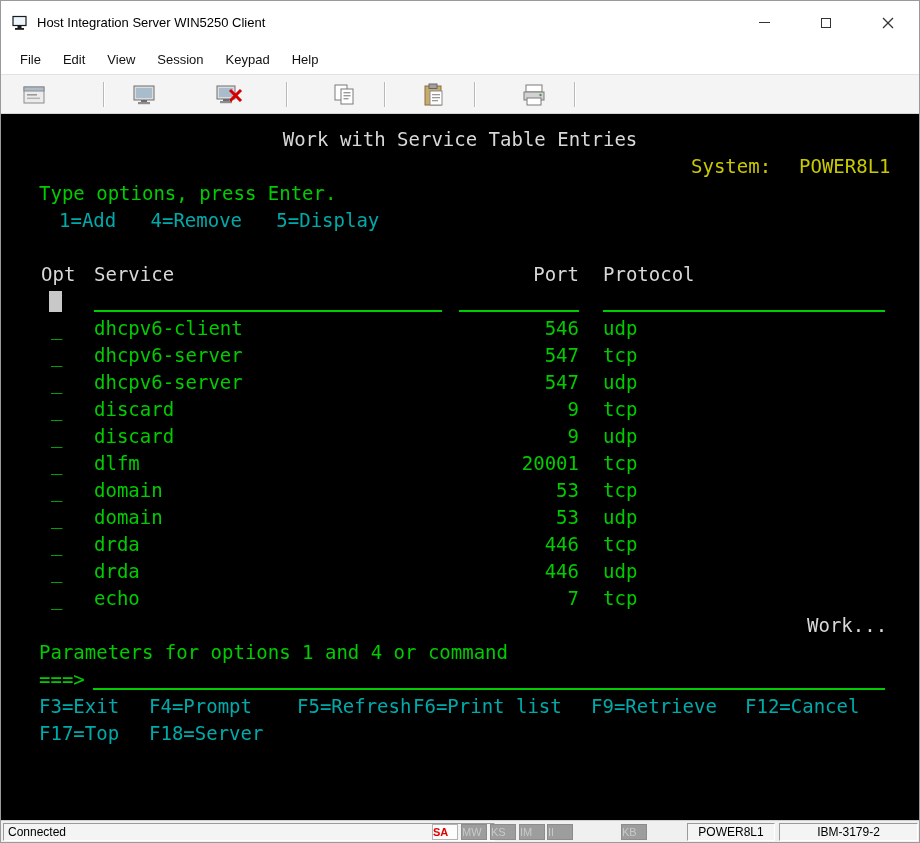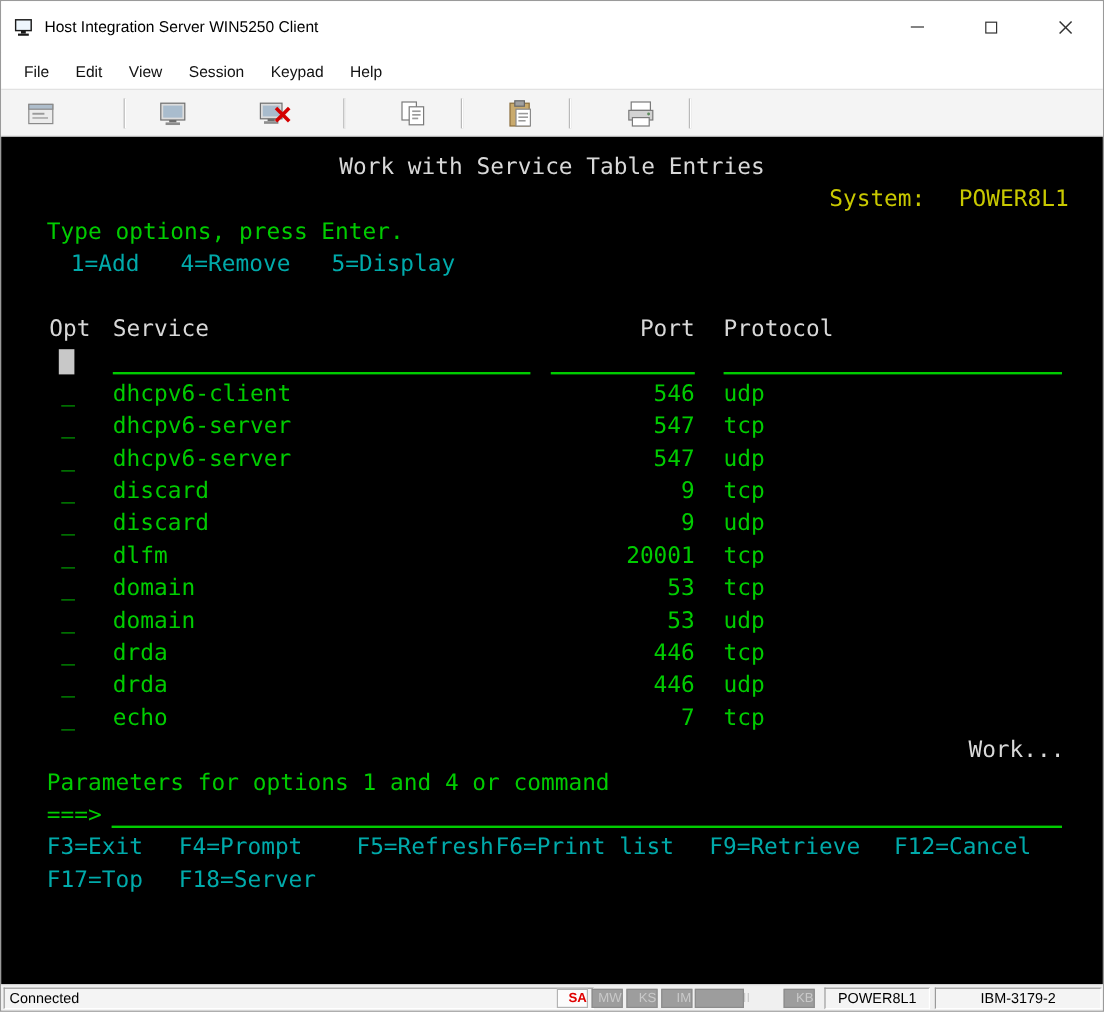--- a/index.html
+++ b/index.html
@@ -38,21 +38,21 @@
   .port-cell { left:458px; width:120px; text-align:right; }
   .uline { position:absolute; bottom:3px; height:0; border-top:2px solid var(--term-green); }
   .cursor-block { position:absolute; left:48px; top:3px; width:13px; height:21px; background:var(--cursor); }
 
   
   .statusbar { height:22px; background:#f0f0f0; border-top:1px solid #cfcfcf; position:relative; flex:0 0 auto;
                font-size:12px; color:#000; }
   .sunken { position:absolute; top:2px; height:18px; border:1px solid; border-color:#9a9a9a #ffffff #ffffff #9a9a9a; background:#f4f4f4; }
   .panel-text { padding:1px 4px; line-height:14px; display:block; white-space:nowrap; overflow:hidden; }
   .panel-center { text-align:center; }
-  .indicator { position:absolute; top:3px; width:26px; height:16px; font-size:11px; line-height:15px; text-align:right;margin-left:32px; }
+  .indicator { position:absolute; top:3px; width:26px; height:16px; font-size:11px; line-height:15px; text-align:left; }
   .indicator.active   { background:#fcfcfc; color:var(--status-red); border:1px solid #b3b3b3; font-weight:bold; }
   .indicator.inactive { background:#9d9d9d; color:#c9c9c9; border:1px solid #8c8c8c; }
 </style>
 </head>
 <body>
 
 <div class="window">
 
   <div class="titlebar">
     <svg class="app-icon" viewBox="0 0 17 16">
@@ -287,17 +287,17 @@
     <div class="sunken panel-center" style="left:686px; width:88px">
       <span class="panel-text panel-center">POWER8L1</span>
     </div>
     <div class="sunken panel-center" style="left:778px; width:139px">
       <span class="panel-text panel-center">IBM-3179-2</span>
     </div>
   <div class="indicator active" style="left: 431px;">SA</div>
       <div class="indicator inactive" style="left: 460px;">MW</div>
       <div class="indicator inactive" style="left: 489px;">KS</div>
       <div class="indicator inactive" style="left: 518px;">IM</div>
-      <div class="indicator inactive" style="left: 546px; padding-left: 39px;">II</div>
+      <div class="indicator inactive" style="left: 546px;">II</div>
       <div class="indicator inactive" style="left: 620px;">KB</div>
     </div>
 
 </div>
 
 </body></html>

